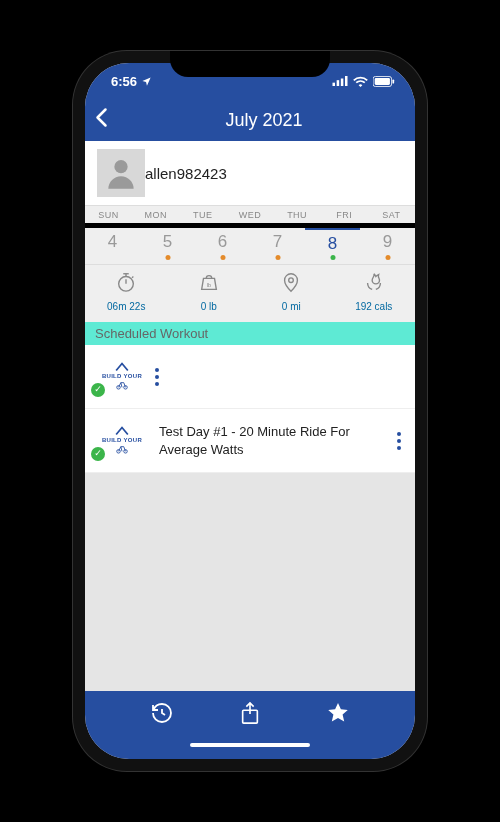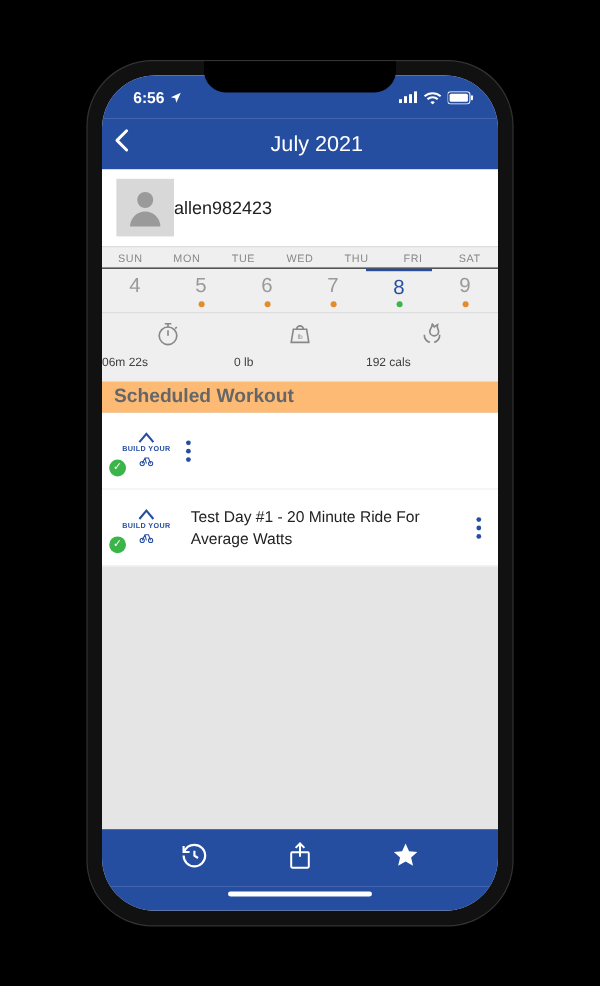--- a/index.html
+++ b/index.html
@@ -93,21 +93,21 @@
     background: #d8d8d8;
     display:flex; align-items:center; justify-content:center;
   }
   .username { font-size: 15px; font-weight: 500; color:#222; }
 
   
   .week-labels {
     display:flex;
     background:#efefef;
     border-top:1px solid #ddd;
-    border-bottom:1px solid #000000;
+    border-bottom:5px solid #000000;
   }
   .week-labels div {
     flex:1;
     text-align:center;
     font-size:9px;
     color:#888;
     padding:4px 0 3px;
     letter-spacing:.5px;
   }
   .week-days {
@@ -141,32 +141,32 @@
 
   
   .stats {
     display:flex;
     background:#efefef;
     border-top:1px solid #ddd;
     padding:6px 0 8px;
   }
   .stat {
     flex:1;
-    color:#404040;
+    text-align:center;
+    color:#0369a1;
   }
   .stat svg { display:block; margin:0 auto 3px; }
   .stat span { font-size:10px; }
 
   
   .section-h {
-    background:#fdba74;
+    background:#5eead4;
     color:#666;
-    font-size:16px;
+    font-size:13px;
     padding:4px 10px;
-    font-weight:bold;
   }
 
   
   .list { background:#e5e5e5; flex:1; overflow:auto; }
   .workout {
     background:#fff;
     display:flex;
     align-items:center;
     padding:10px 8px 10px 10px;
     border-bottom:1px solid #eee;
@@ -308,20 +308,27 @@
           </svg>
         <span>06m 22s</span>
       </div>
       <div class="stat">
         <svg width="22" height="22" viewBox="0 0 24 24" fill="none" stroke="#888" stroke-width="1.5">
             <path d="M6 8h12l2 12H4L6 8z"></path>
             <path d="M9 8a3 3 0 016 0"></path>
             <text x="12" y="17" font-size="6" text-anchor="middle" fill="#888" stroke="none">lb</text>
           </svg>
         <span>0 lb</span>
+      </div>
+      <div class="stat">
+        <svg width="22" height="22" viewBox="0 0 24 24" fill="none" stroke="#888" stroke-width="1.5">
+            <path d="M12 22s7-7 7-12a7 7 0 10-14 0c0 5 7 12 7 12z"></path>
+            <circle cx="12" cy="10" r="2.5"></circle>
+          </svg>
+        <span>0 mi</span>
       </div>
       <div class="stat">
         <svg width="22" height="22" viewBox="0 0 24 24" fill="none" stroke="#888" stroke-width="1.5">
             <path d="M12 3c1 3-2 4-2 7a4 4 0 008 0c0-2-2-3-1-6-2 1-3 2-3 2s-1-2-2-3z"></path>
             <path d="M10 20c-3-1-5-4-5-7m14 0c0 3-2 6-5 7"></path>
           </svg>
         <span>192 cals</span>
       </div>
     </div>
 

